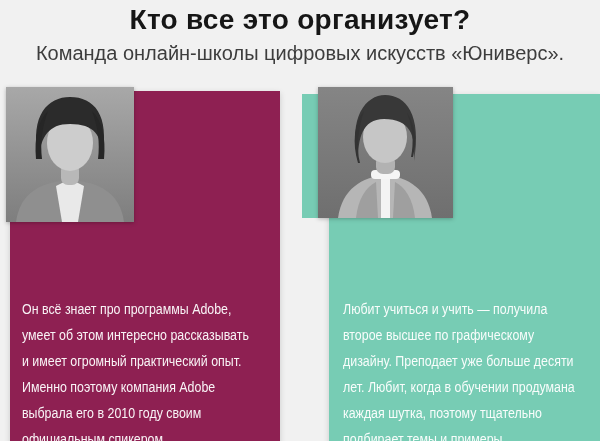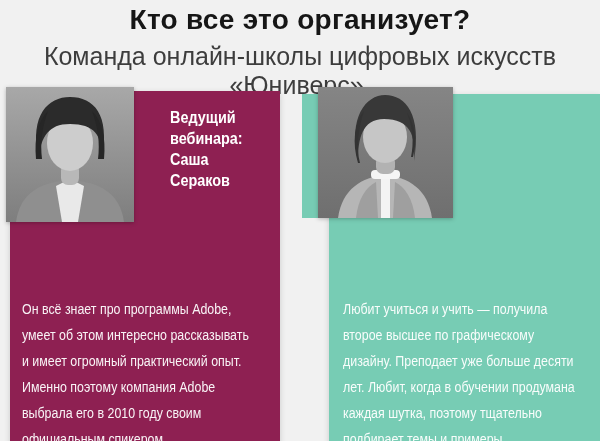--- a/index.html
+++ b/index.html
@@ -2,21 +2,21 @@
 <html><head>
 <meta charset="utf-8">
 <style>
   html,body{margin:0;padding:0;}
   body{font-family:"Liberation Sans","DejaVu Sans",sans-serif;background:#f1f1f1;}
   .stage{position:relative;width:600px;height:441px;background:#f1f1f1;overflow:hidden;}
 
   .page-title{position:absolute;top:4px;left:0;width:600px;text-align:center;
     font-size:28px;font-weight:bold;color:#161616;letter-spacing:.3px;margin:0;}
   .page-subtitle{position:absolute;top:42px;left:0;width:600px;text-align:center;
-    font-size:25px;color:#3d3d3d;margin:0;}
+    font-size:20px;color:#3d3d3d;margin:0;}
 
   .card{position:absolute;width:270px;height:368px;box-shadow:0 2px 6px rgba(0,0,0,.16);}
   .card-host{left:10px;top:91px;}
   .card-support{left:329px;top:94px;width:271px;}
   .photo-backdrop{position:absolute;left:302px;top:94px;width:150px;height:124px;}
 
   .photo{position:absolute;box-shadow:0 1px 4px rgba(0,0,0,.25);}
   .photo-host{left:6px;top:87px;width:128px;height:135px;}
   .photo-support{left:318px;top:87px;width:135px;height:131px;}
   .photo svg{display:block;width:100%;height:100%;}
@@ -53,26 +53,20 @@
       <path d="M10 135 C14 106 34 95 64 93 C94 95 114 106 118 135 Z" fill="#8f8f8f"></path>
       <path d="M50 99 L64 92 L78 99 L72 135 L56 135 Z" fill="#e9e9e9"></path>
       <rect x="55" y="76" width="18" height="22" rx="7" fill="#b8b8b8"></rect>
       <ellipse cx="64" cy="56" rx="23" ry="28" fill="#cdcdcd"></ellipse>
       <path d="M32 70 C24 28 42 10 64 10 C88 10 104 28 96 70 C96 48 88 37 64 37 C42 37 36 50 32 70 Z" fill="#2b2b2b"></path>
       <path d="M30 72 C28 50 32 34 42 24 C36 40 34 56 36 72 Z" fill="#262626"></path>
       <path d="M98 72 C100 50 96 34 86 24 C92 40 94 56 92 72 Z" fill="#262626"></path>
     </svg>
   </div>
 
-  <div class="card-heading heading-host">
-    <div class="hl">Ведущий</div>
-    <div class="hl">вебинара:</div>
-    <div class="hl">Саша</div>
-    <div class="hl">Сераков</div>
-  </div>
 
   <div class="card-body body-host">
     <div class="bl">Он всё знает про программы Adobe,</div>
     <div class="bl">умеет об этом интересно рассказывать</div>
     <div class="bl">и имеет огромный практический опыт.</div>
     <div class="bl">Именно поэтому компания Adobe</div>
     <div class="bl">выбрала его в 2010 году своим</div>
     <div class="bl">официальным спикером.</div>
   </div>
 

